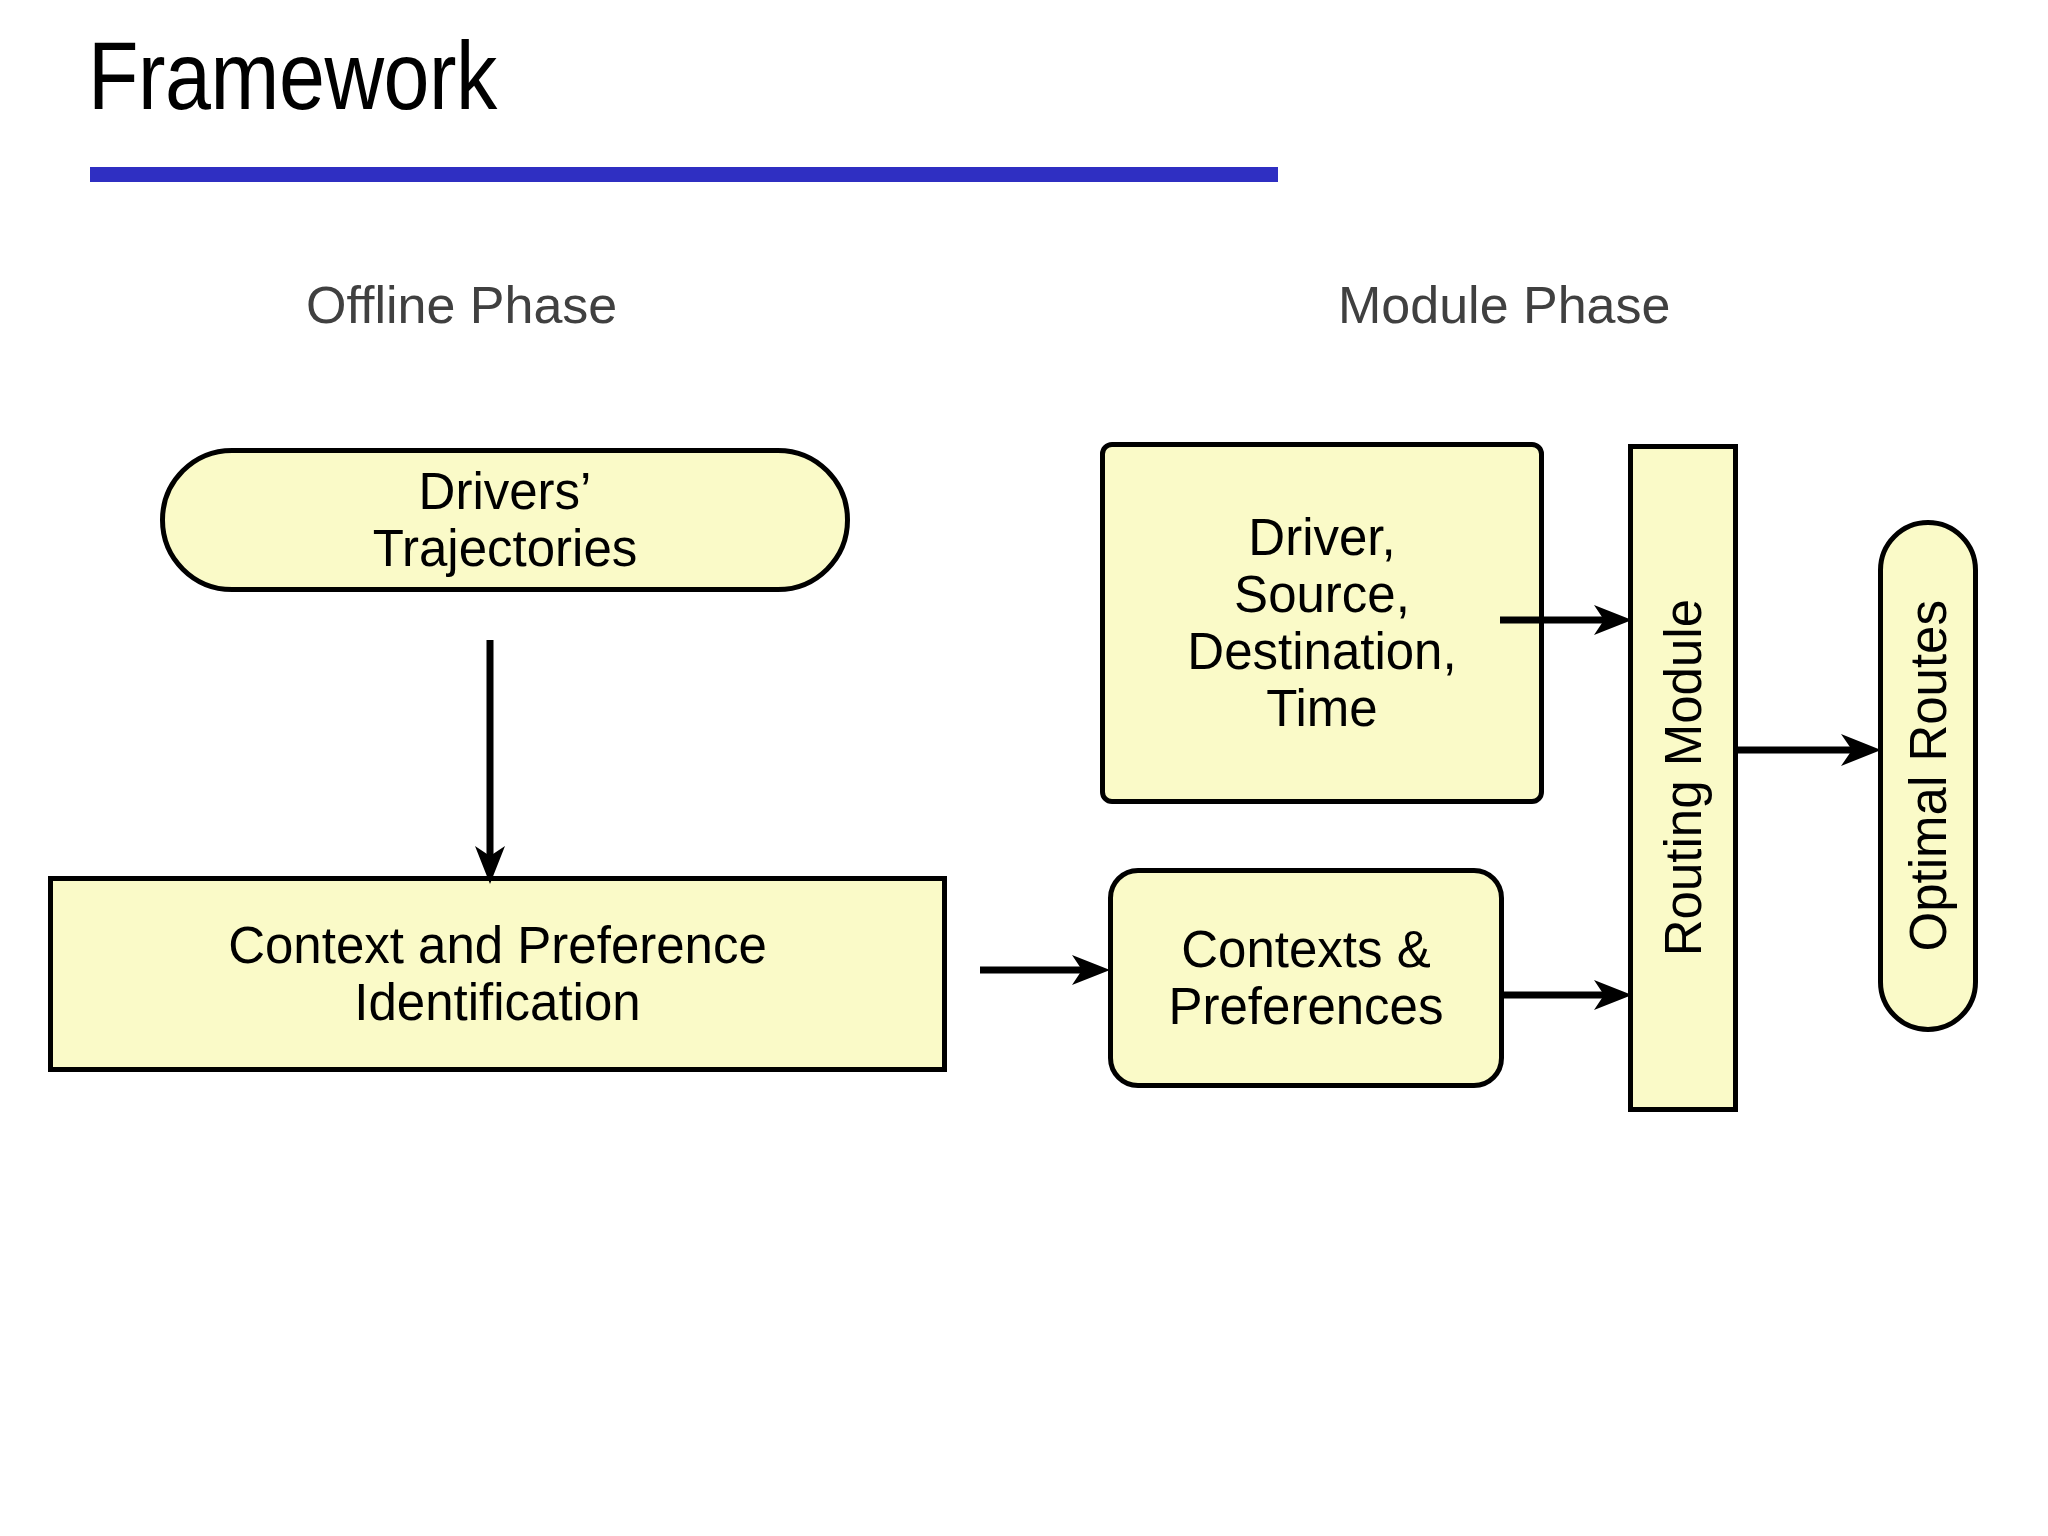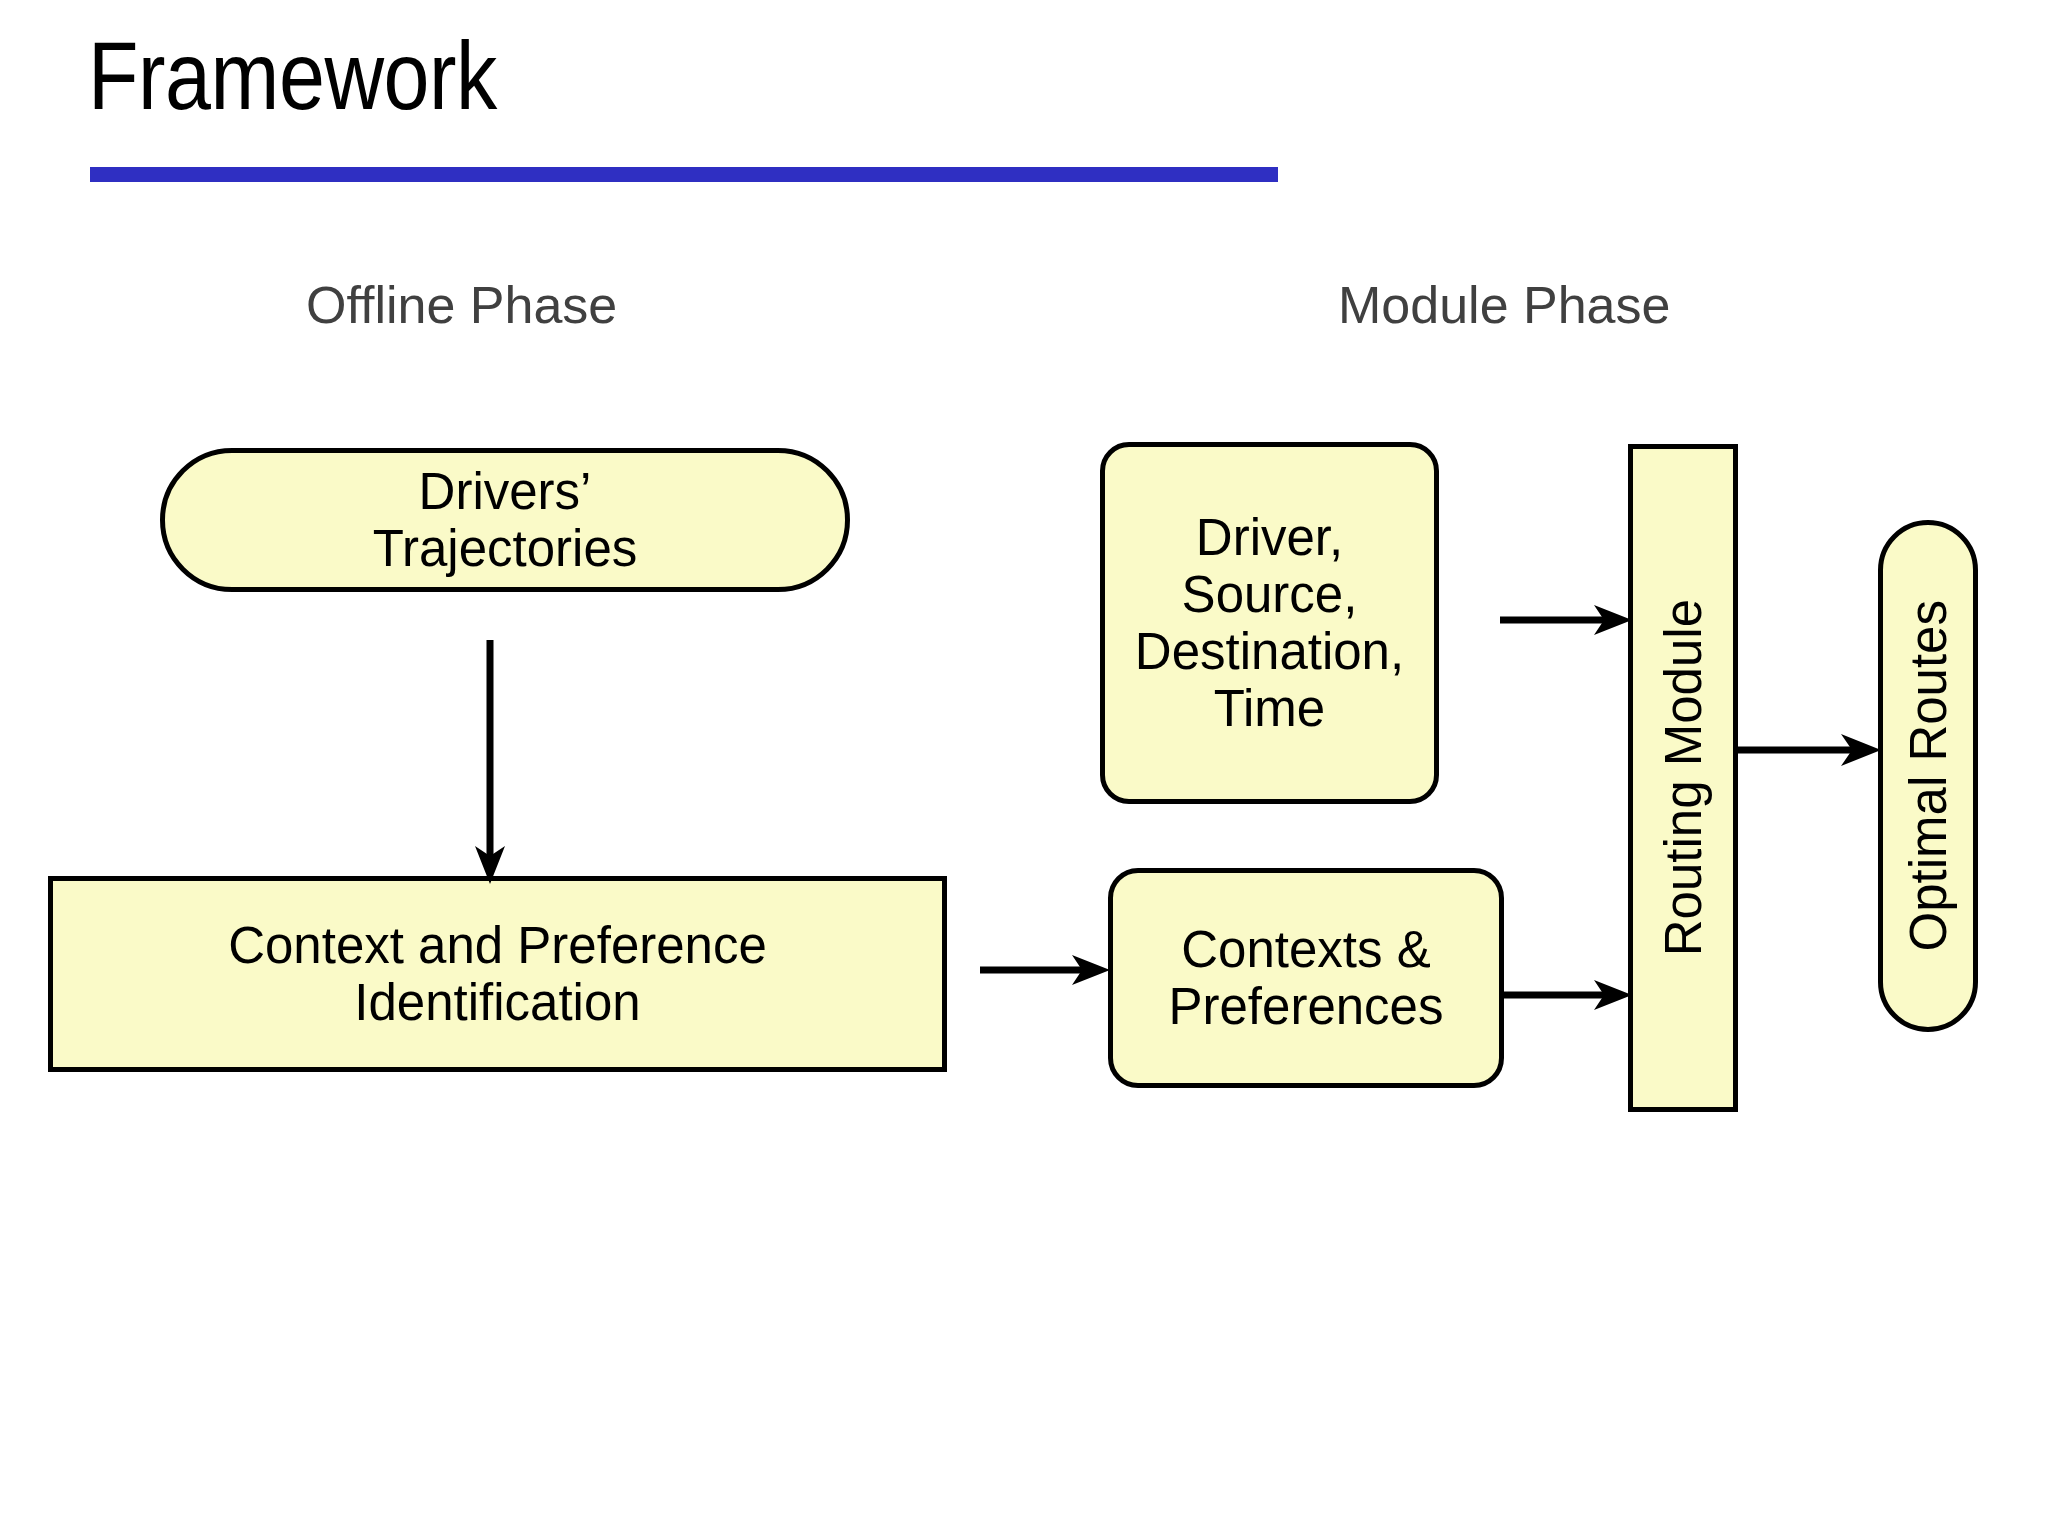--- a/index.html
+++ b/index.html
@@ -93,23 +93,23 @@
     left: 48px;
     top: 876px;
     width: 899px;
     height: 196px;
   }
 
   
   #node-driver-source-dest-time {
     left: 1100px;
     top: 442px;
-    width: 339px;
+    width: 444px;
     height: 362px;
-    border-radius: 29px;
+    border-radius: 12px;
   }
   #node-contexts-preferences {
     left: 1108px;
     top: 868px;
     width: 396px;
     height: 220px;
     border-radius: 30px;
   }
   #node-routing-module {
     left: 1628px;

